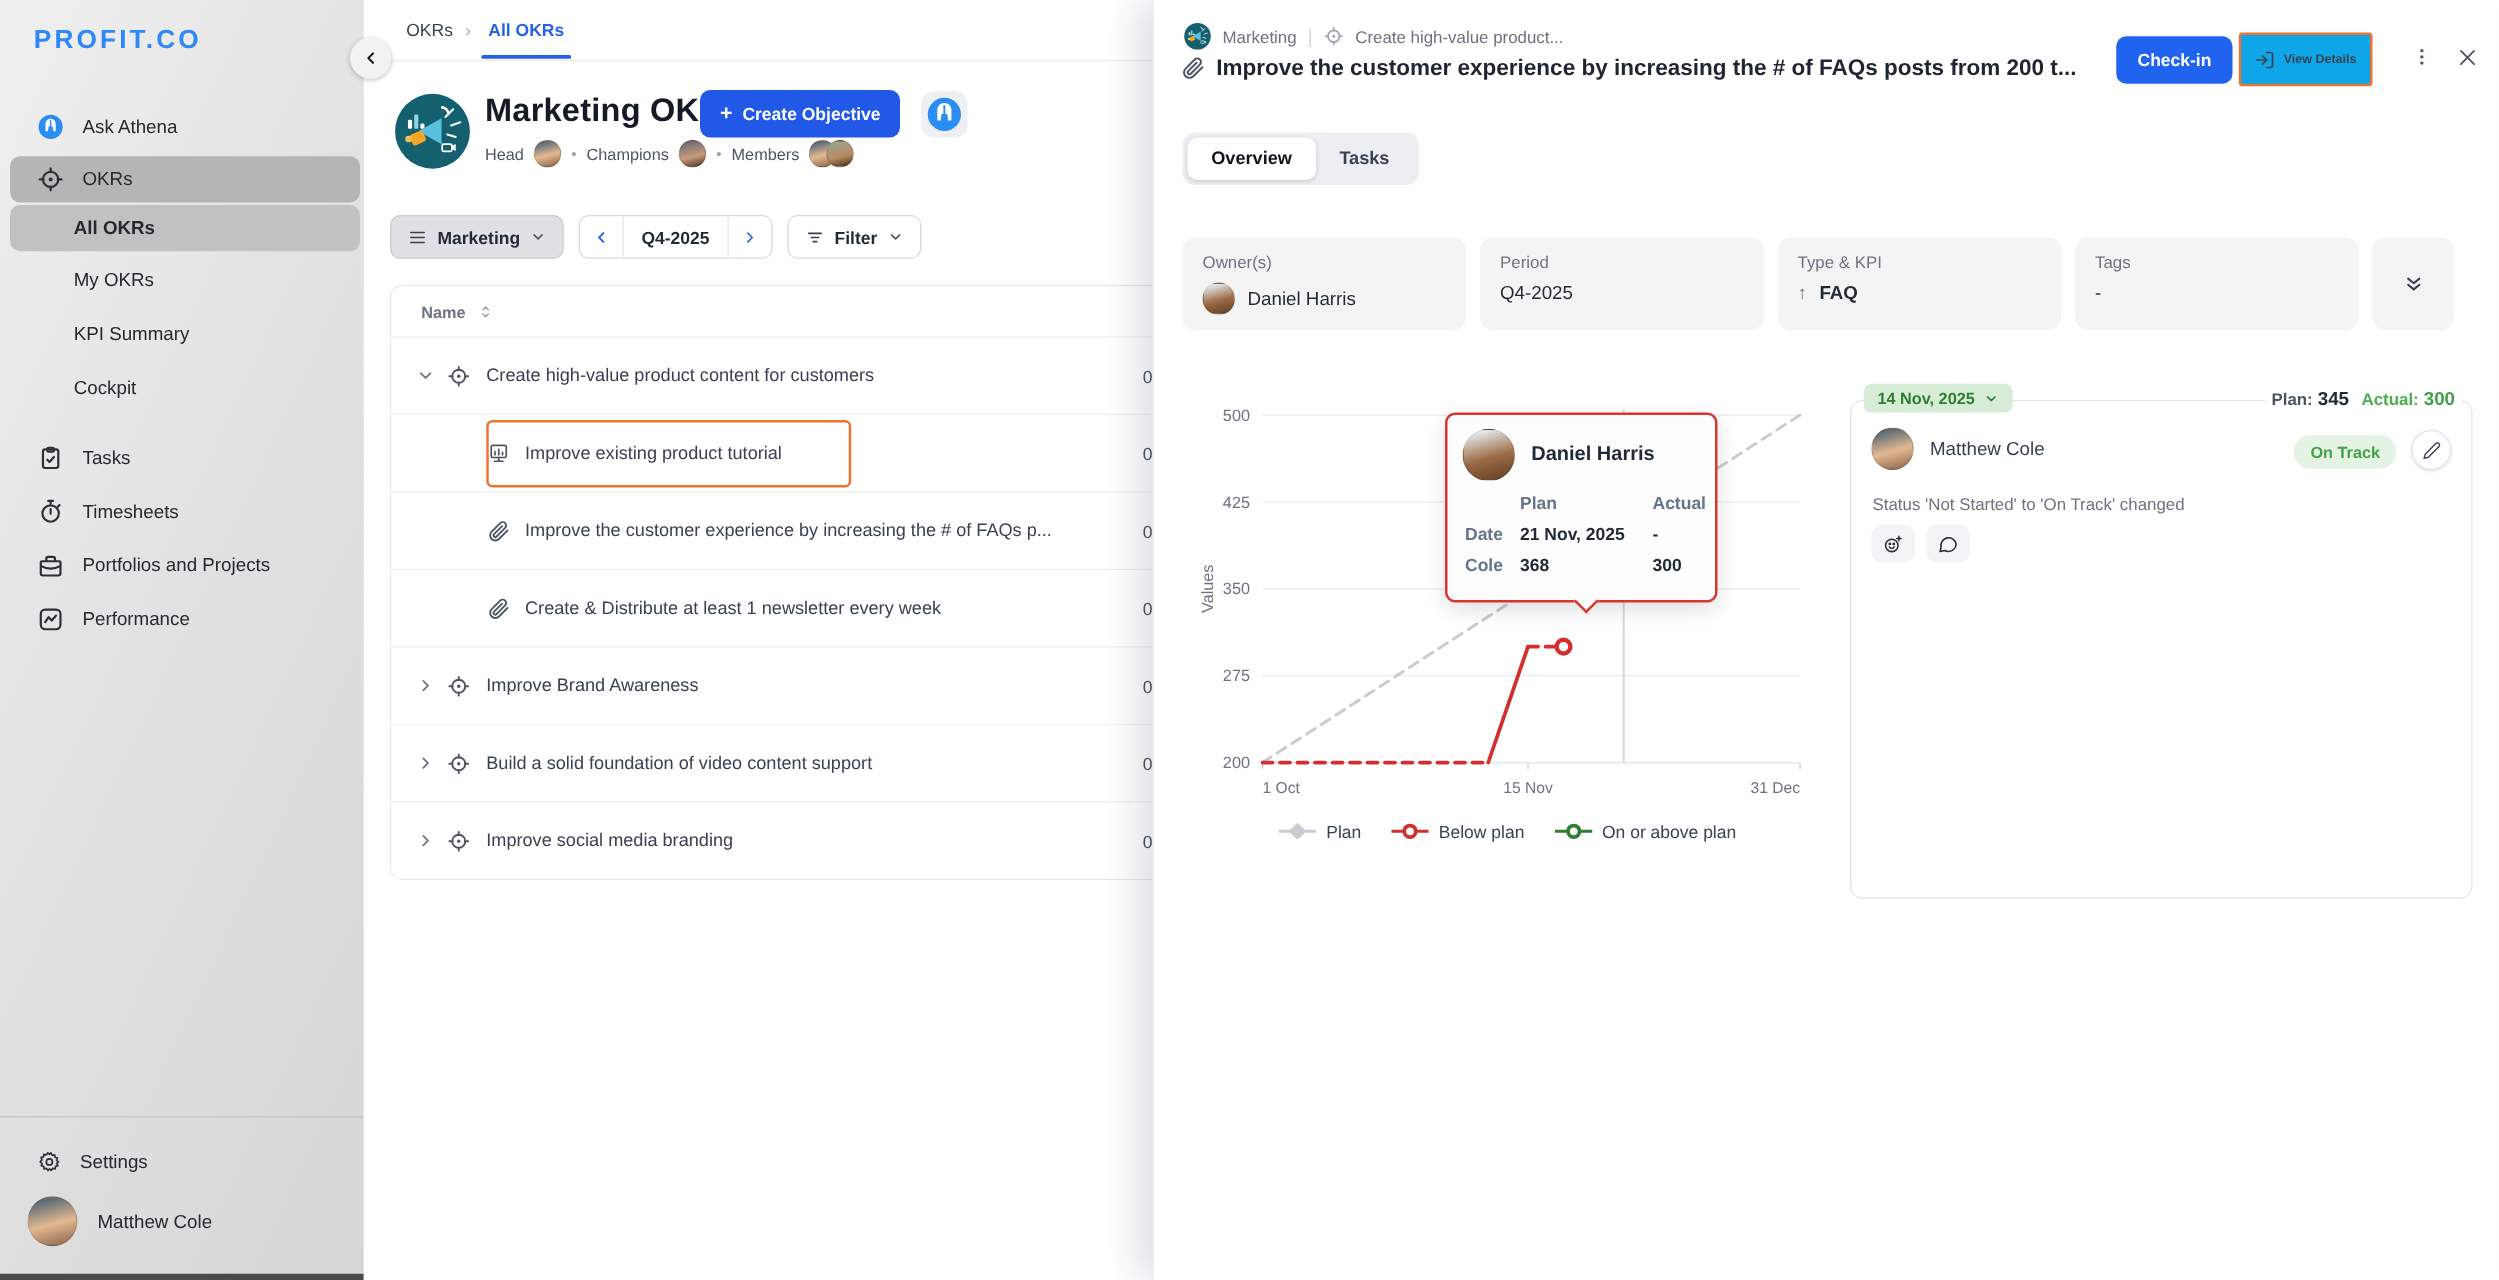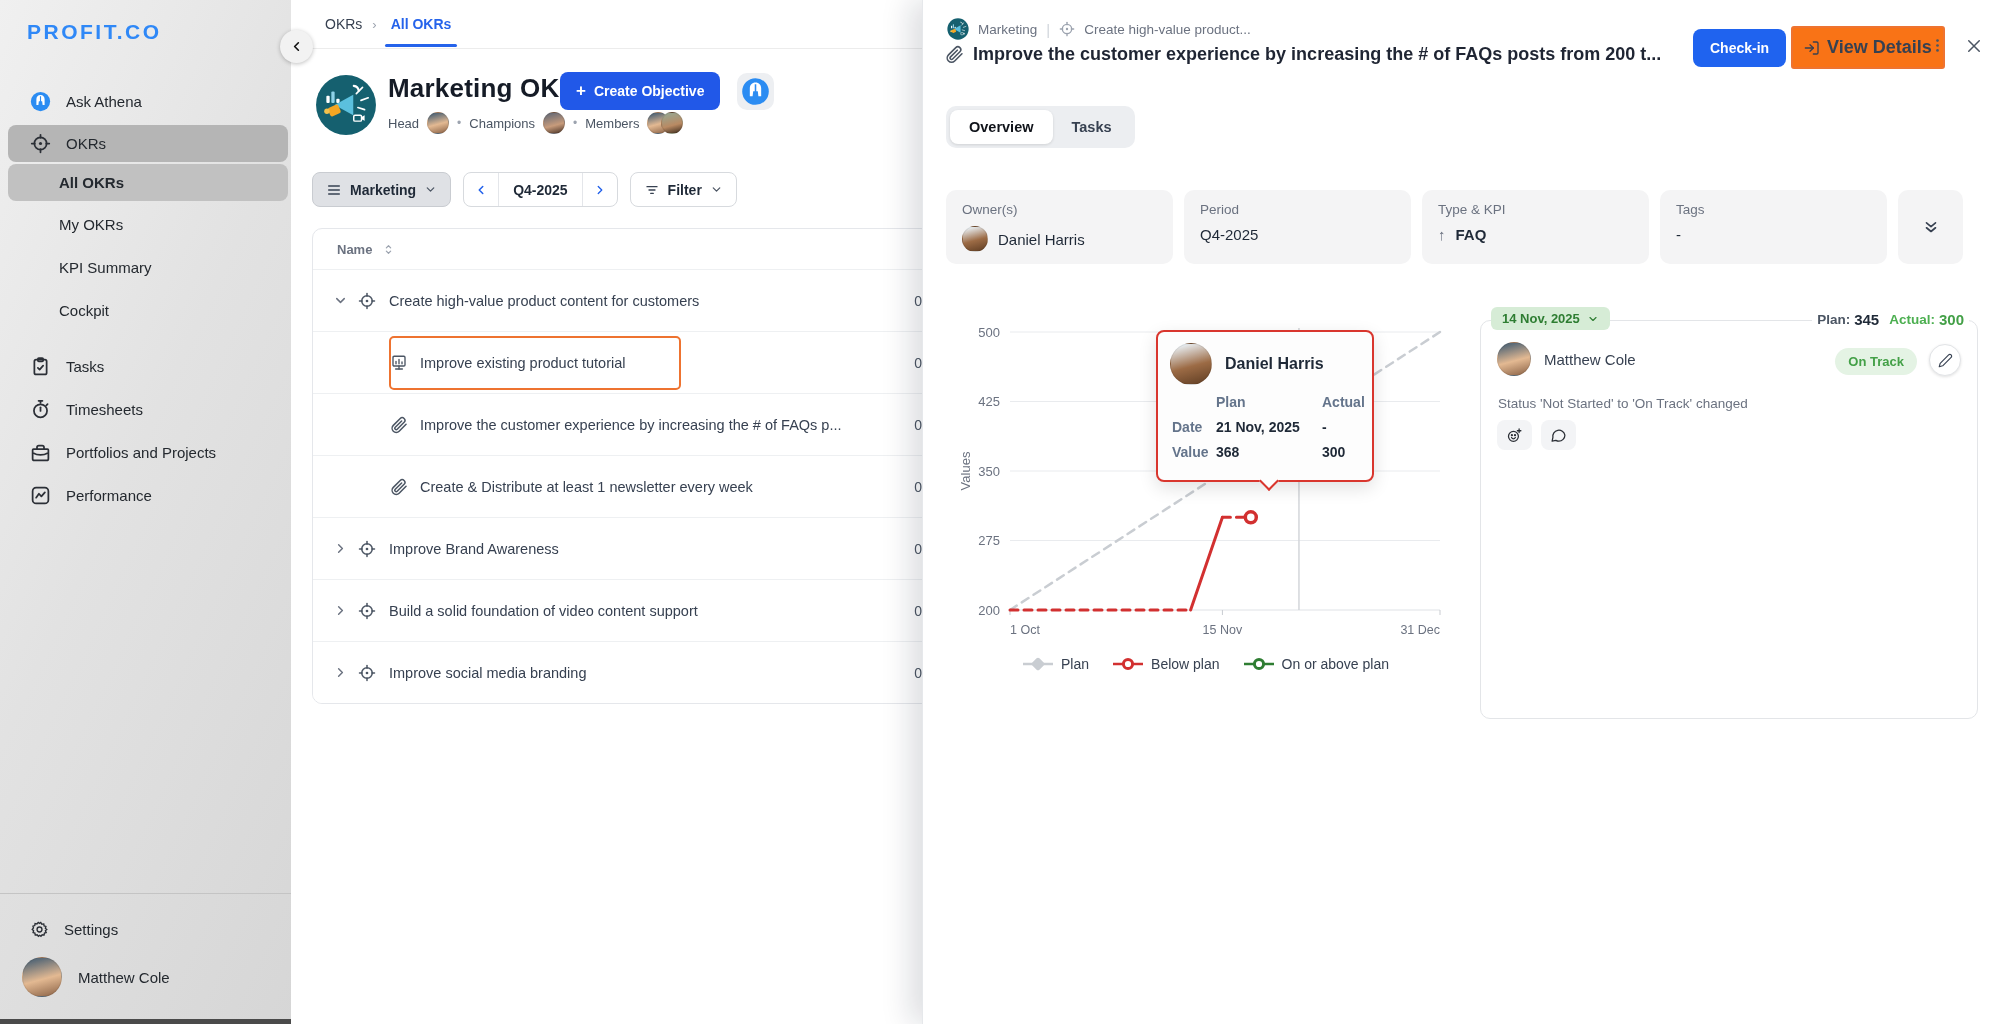--- a/index.html
+++ b/index.html
@@ -88,21 +88,21 @@
 .d-ctx{position:absolute;left:24px;top:18px;display:flex;align-items:center;gap:9px;font-size:13.5px;color:#6b7280}
 .d-ctx .mini-logo{width:22px;height:22px}
 .d-ctx .vsep{color:#d1d5db;font-size:15px}
 .d-ctx .tgt{width:16px;height:16px;color:#9ca3af;display:inline-flex}
 .d-ctx .tgt svg{width:100%;height:100%}
 .d-title{position:absolute;left:22px;top:44px;display:flex;align-items:center;gap:9px;width:730px}
 .d-title .clip{width:19px;height:19px;color:#4b5563;display:inline-flex;flex:none}
 .d-title .clip svg{width:100%;height:100%}
 .d-title h1{font-size:18px;font-weight:700;color:#1f2533;white-space:nowrap;overflow:hidden}
 .checkin-btn{position:absolute;left:770px;top:29px;height:38px;padding:0 17px;background:#1f63ef;color:#fff;border-radius:8px;font-size:14px;font-weight:700}
-.viewdet{position:absolute;left:868px;top:26px;height:43px;padding:0 11px;border:2px solid #ee7330;border-radius:3px;display:flex;align-items:center;gap:7px;font-size:18px;font-weight:600;color:#374151;background:#f97316;cursor:pointer}
+.viewdet{position:absolute;left:868px;top:26px;height:43px;padding:0 11px;border:2px solid #ee7330;border-radius:3px;display:flex;align-items:center;gap:7px;font-size:10px;font-weight:600;color:#374151;background:#0ea5e9;cursor:pointer}
 .viewdet .vd-ic{width:16px;height:16px;display:inline-flex;color:#374151}
 .viewdet .vd-ic svg{width:100%;height:100%}
 .kebab-btn{position:absolute;left:1000px;top:31px;width:28px;height:32px;color:#4b5563}
 .kebab-btn svg{width:17px;height:17px}
 .close-btn{position:absolute;left:1036px;top:31px;width:30px;height:32px;color:#4b5563}
 .close-btn svg{width:18px;height:18px}
 
 .tabs{position:absolute;left:23px;top:106px;display:flex;background:#eceef1;border-radius:10px;padding:4px}
 .tab{padding:9px 19px;font-size:14.5px;font-weight:600;color:#374151;border-radius:8px;cursor:pointer}
 .tab.active{background:#fff;color:#10131a;box-shadow:0 1px 3px rgba(0,0,0,.12)}
@@ -644,21 +644,21 @@
         <span class="av av-d av42"></span>
         <span class="tt-name">Daniel Harris</span>
       </div>
       <div class="tt-grid">
         <span></span>
           <span class="hdr">Plan</span>
           <span class="hdr">Actual</span>
         <span class="lbl">Date</span>
           <span class="val">21 Nov, 2025</span>
           <span class="val">-</span>
-        <span class="lbl">Value</span>
+        <span class="lbl">Cole</span>
           <span class="val">368</span>
           <span class="val">300</span>
       </div>
     </div>
 
     <div class="checkin-panel">
       <button class="cp-date">
         <span>14 Nov, 2025</span>
         <span style="display:inline-flex;width:12px;height:12px">
             <svg viewBox="0 0 24 24" fill="none" stroke="currentColor" stroke-width="2.3" stroke-linecap="round" stroke-linejoin="round">

